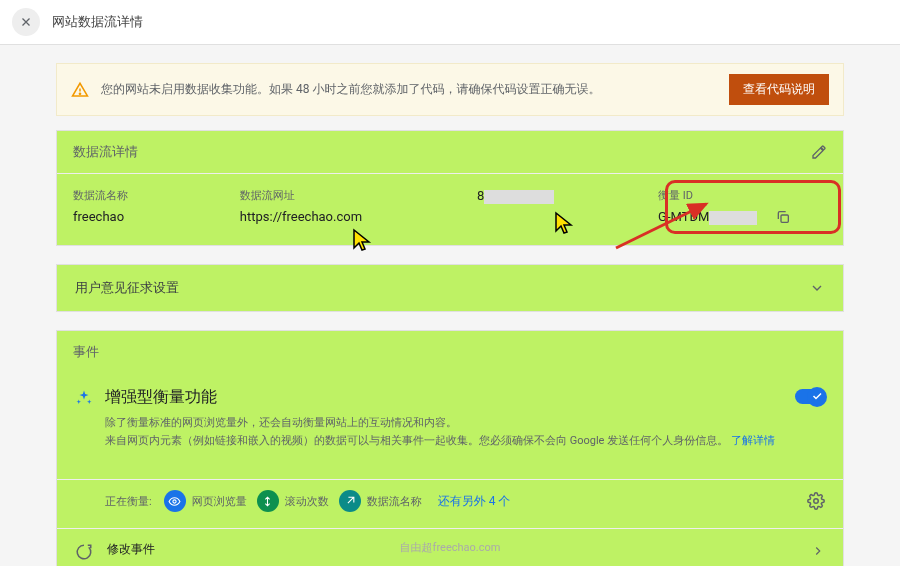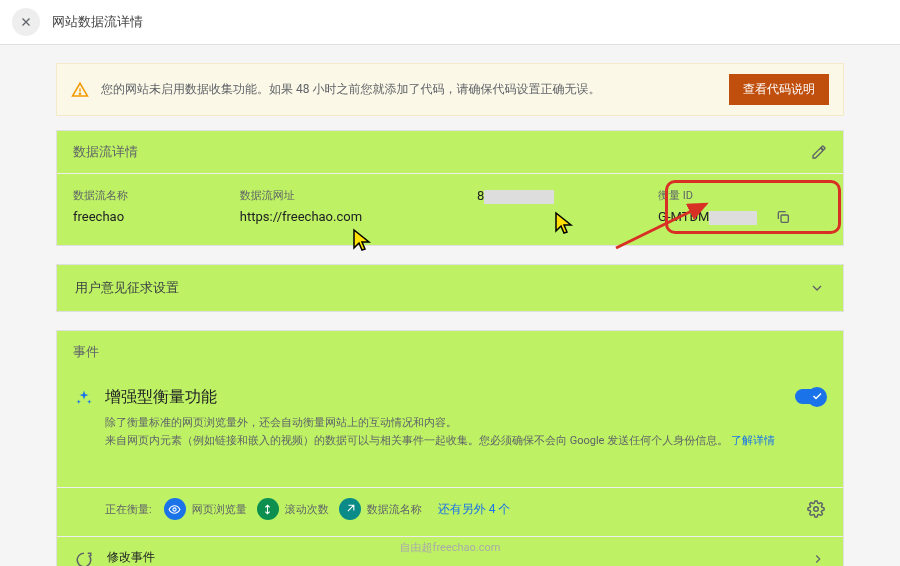--- a/index.html
+++ b/index.html
@@ -123,21 +123,21 @@
       background: #1a73e8;
       display: flex; align-items: center; justify-content: center;
     }
     .toggle-check {
       position: absolute; right: 2px; top: 1px; z-index: 2;
       color: #fff; font-size: 11px; pointer-events: none;
     }
     .measuring {
       display: flex; align-items: center; gap: 10px;
       padding: 10px 18px 16px 48px;
-      border-top: 1px solid #eee; margin-top: 28px;
+      border-top: 1px solid #eee; margin-top: 20px;
     }
     .measuring-label { color: #5f6368; font-size: 11px; margin-right: 2px; }
     .pill {
       display: inline-flex; align-items: center; gap: 6px;
       font-size: 11px; color: #5f6368;
     }
     .pill-icon {
       width: 22px; height: 22px; border-radius: 50%;
       display: flex; align-items: center; justify-content: center;
       color: #fff;

